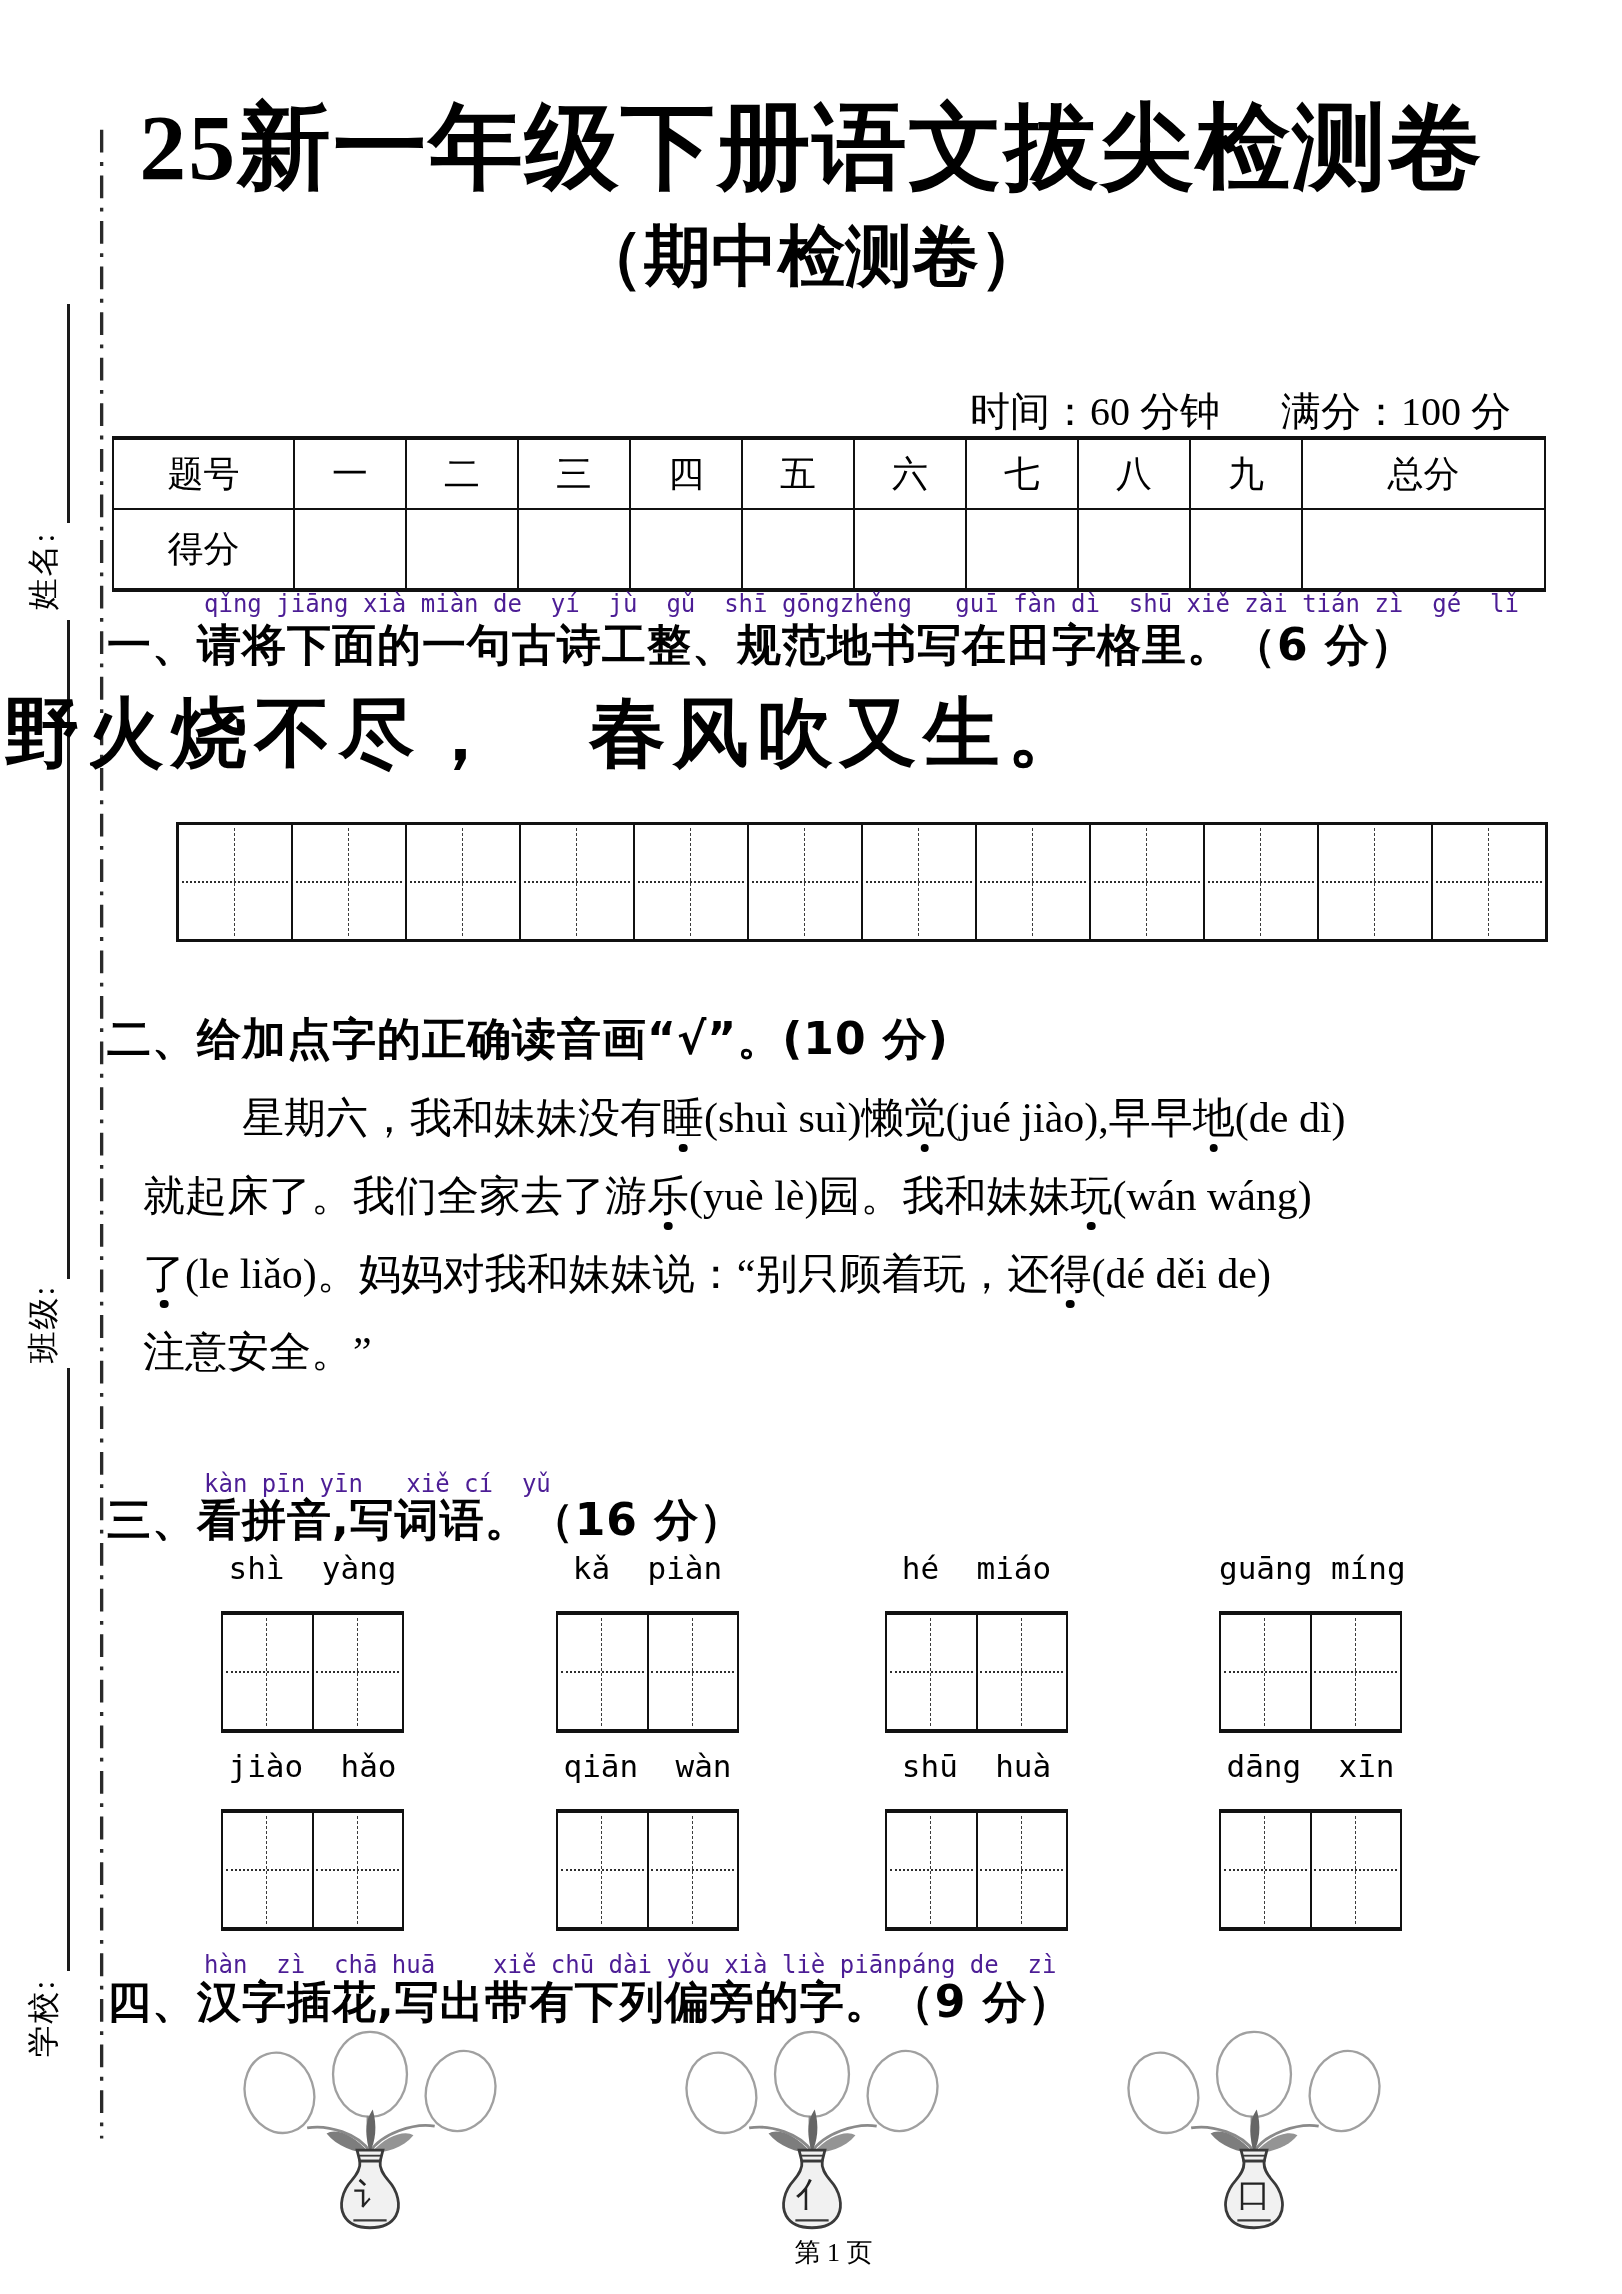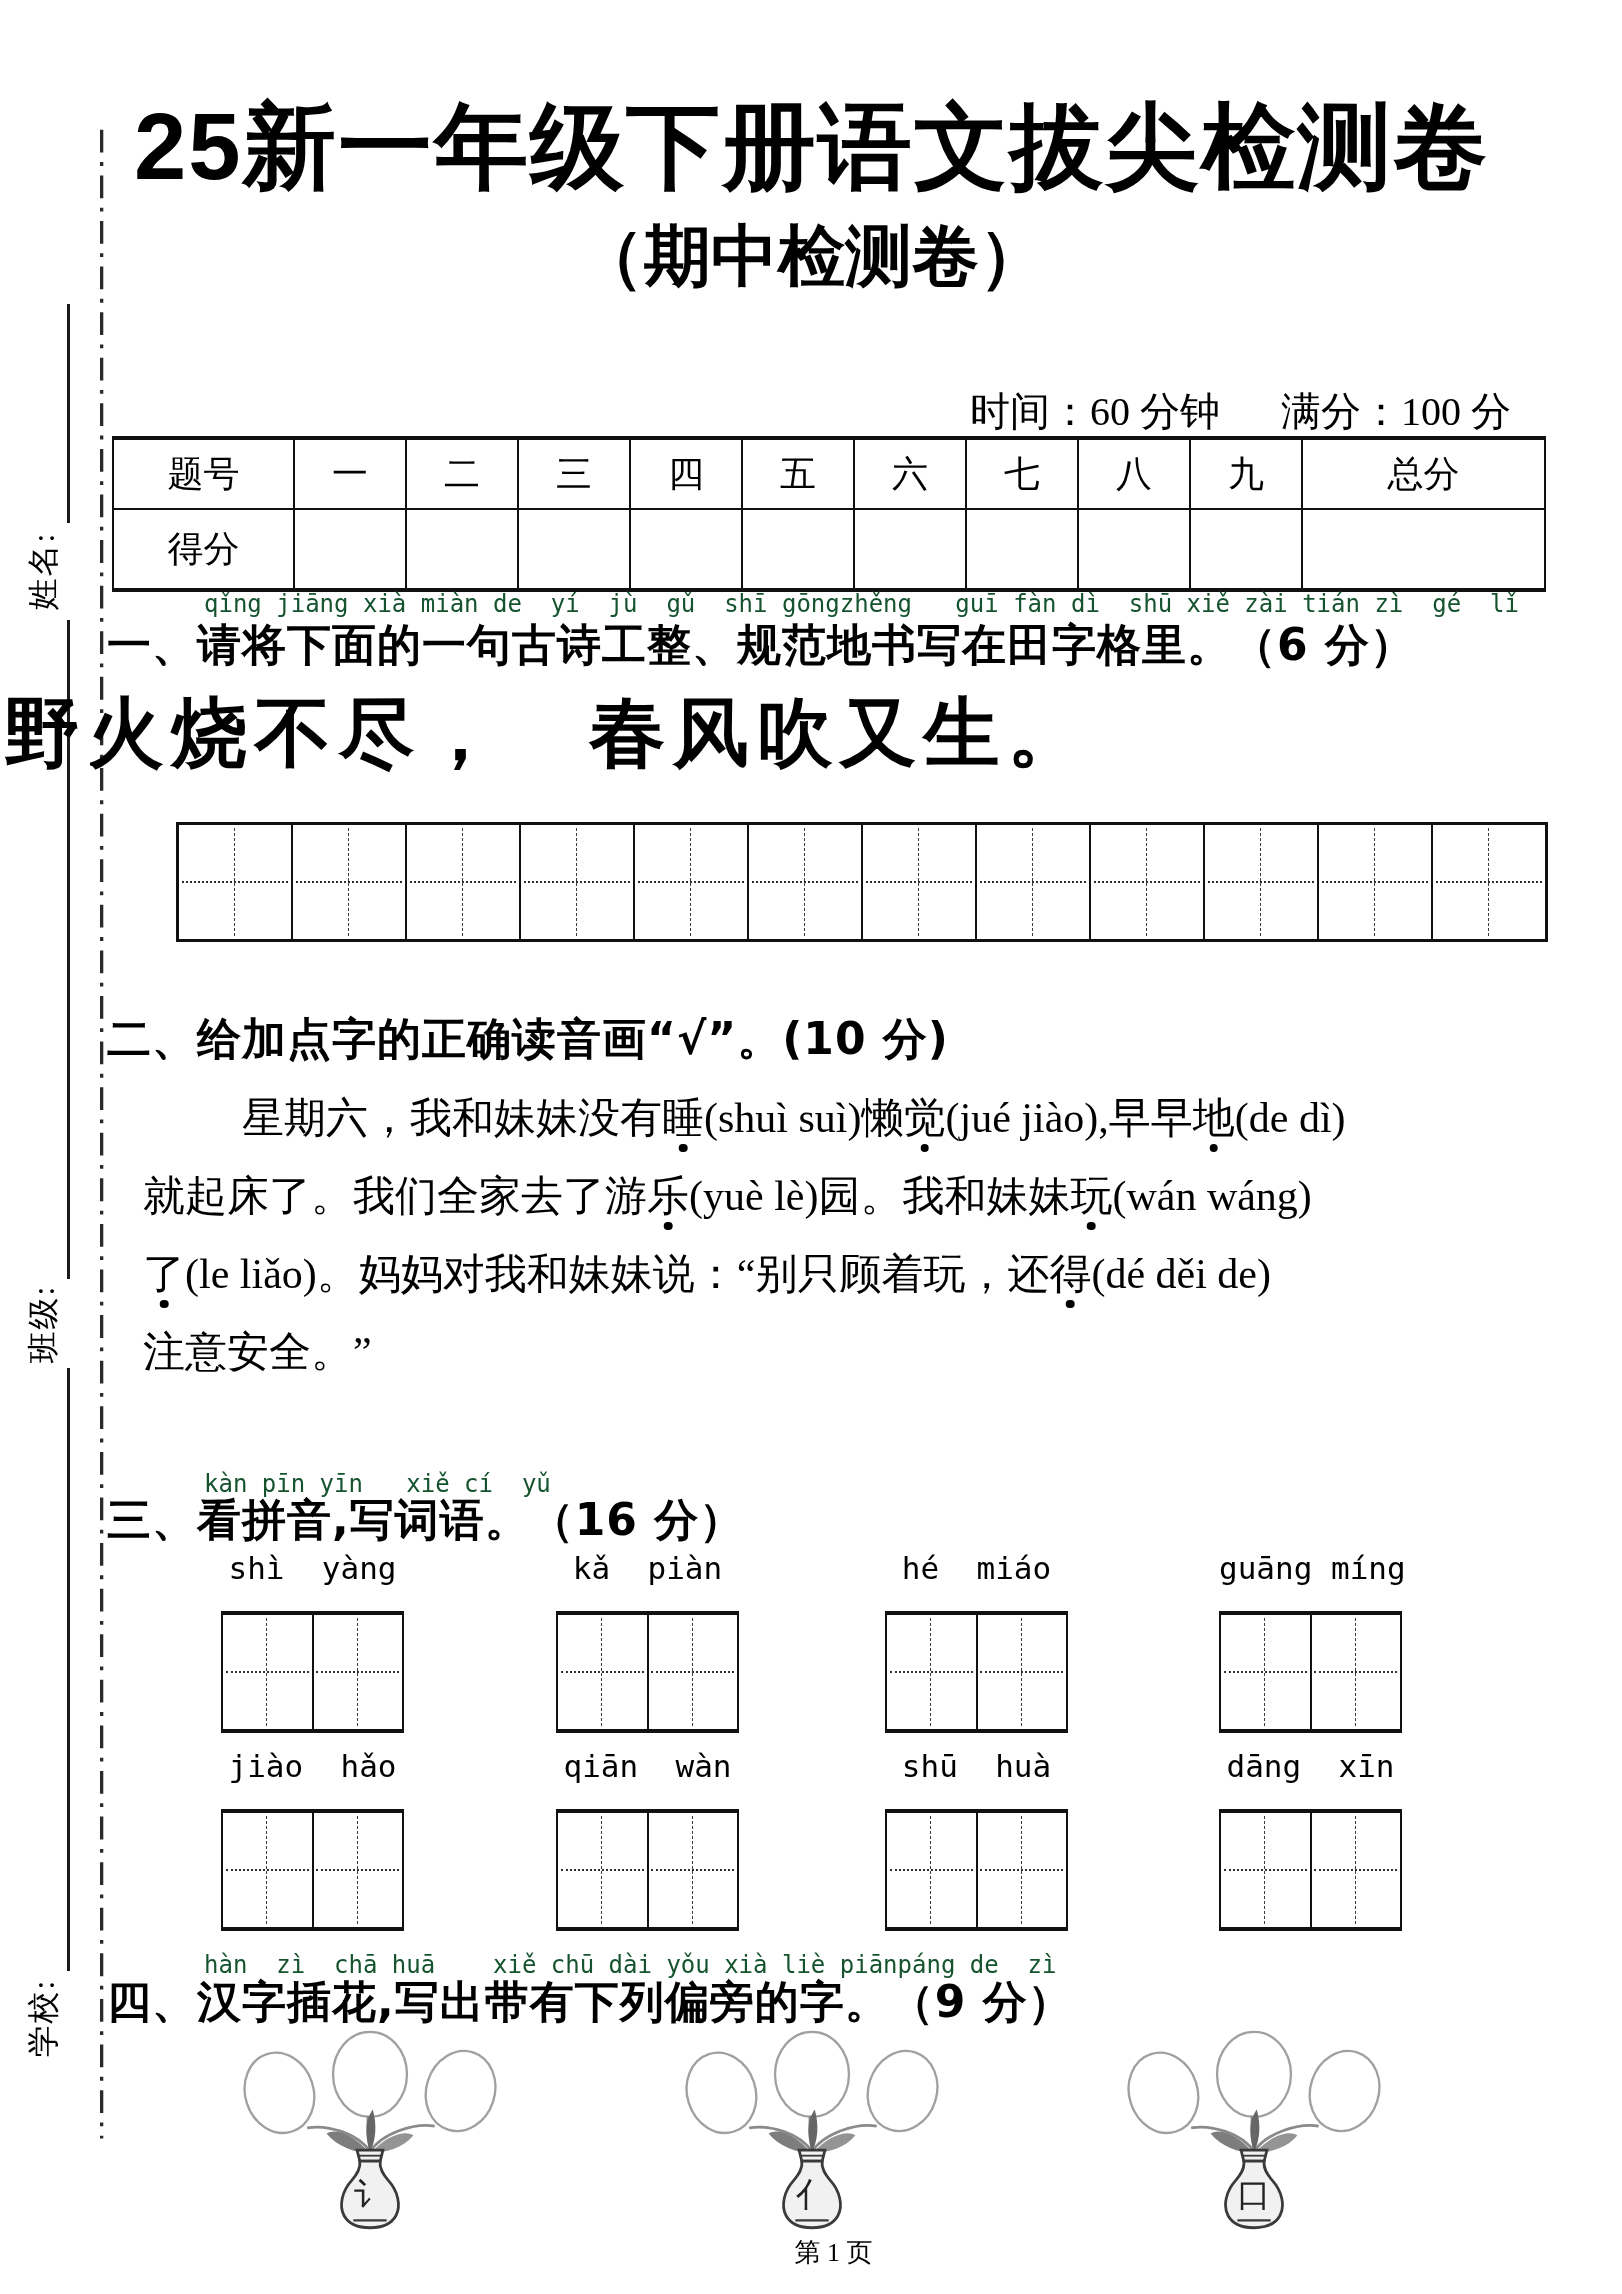--- a/index.html
+++ b/index.html
@@ -7,36 +7,36 @@
         font-family:"Liberation Serif",serif;overflow:hidden;}
 
   
   .seal-svg{position:absolute;left:95px;top:0;}
   .sline{position:absolute;left:67px;width:2.9px;background:#1a1a1a;}
   .slabel{position:absolute;left:-19px;width:124px;height:42px;line-height:42px;text-align:center;
           font-size:32px;transform:rotate(-90deg);letter-spacing:1.9px;}
 
   
   .title{position:absolute;top:84px;left:0;width:100%;margin:0;text-align:center;
-         font-family:Liberation Sans, sans-serif;font-weight:900;font-size:94px;
+         font-family:Liberation Serif, serif;font-weight:900;font-size:94px;
          letter-spacing:1.9px;white-space:nowrap;}
   .subtitle{position:absolute;top:211px;left:0;width:100%;text-align:center;
             font-family:"DejaVu Serif","Liberation Serif",serif;font-weight:900;font-size:67px;}
   .meta{position:absolute;top:384px;right:112px;font-size:40px;white-space:nowrap;}
   .meta .gap{display:inline-block;width:61px;}
 
   
   .score-table{position:absolute;top:436px;left:112px;border-collapse:collapse;table-layout:fixed;padding-left:15px;}
   .score-table td{border:2.9px solid #111;text-align:center;font-size:36px;height:68px;padding:0;}
   .score-table tr.hdr td{border-top-width:4.8px;}
   .score-table tr.scr td{border-bottom-width:4.8px;height:78px;}
 
   
   .q-pinyin{position:absolute;font-family:"DejaVu Sans Mono",monospace;font-size:24px;
-            white-space:pre;color:#14532d;}
+            white-space:pre;color:#4c1d95;}
   .q-title{position:absolute;font-family:"DejaVu Sans","Liberation Sans",sans-serif;
            font-weight:700;font-size:44px;white-space:nowrap;letter-spacing:1px;}
 
   
   .poem{position:absolute;top:683px;left:4px;width:100%;text-align:left;
         font-family:"DejaVu Serif","Liberation Serif",serif;font-weight:900;font-size:76px;
         letter-spacing:7.6px;white-space:nowrap;}
 
   
   .tzg-row{position:absolute;display:flex;border:3.8px solid #111;box-sizing:border-box;background:#fff;}

